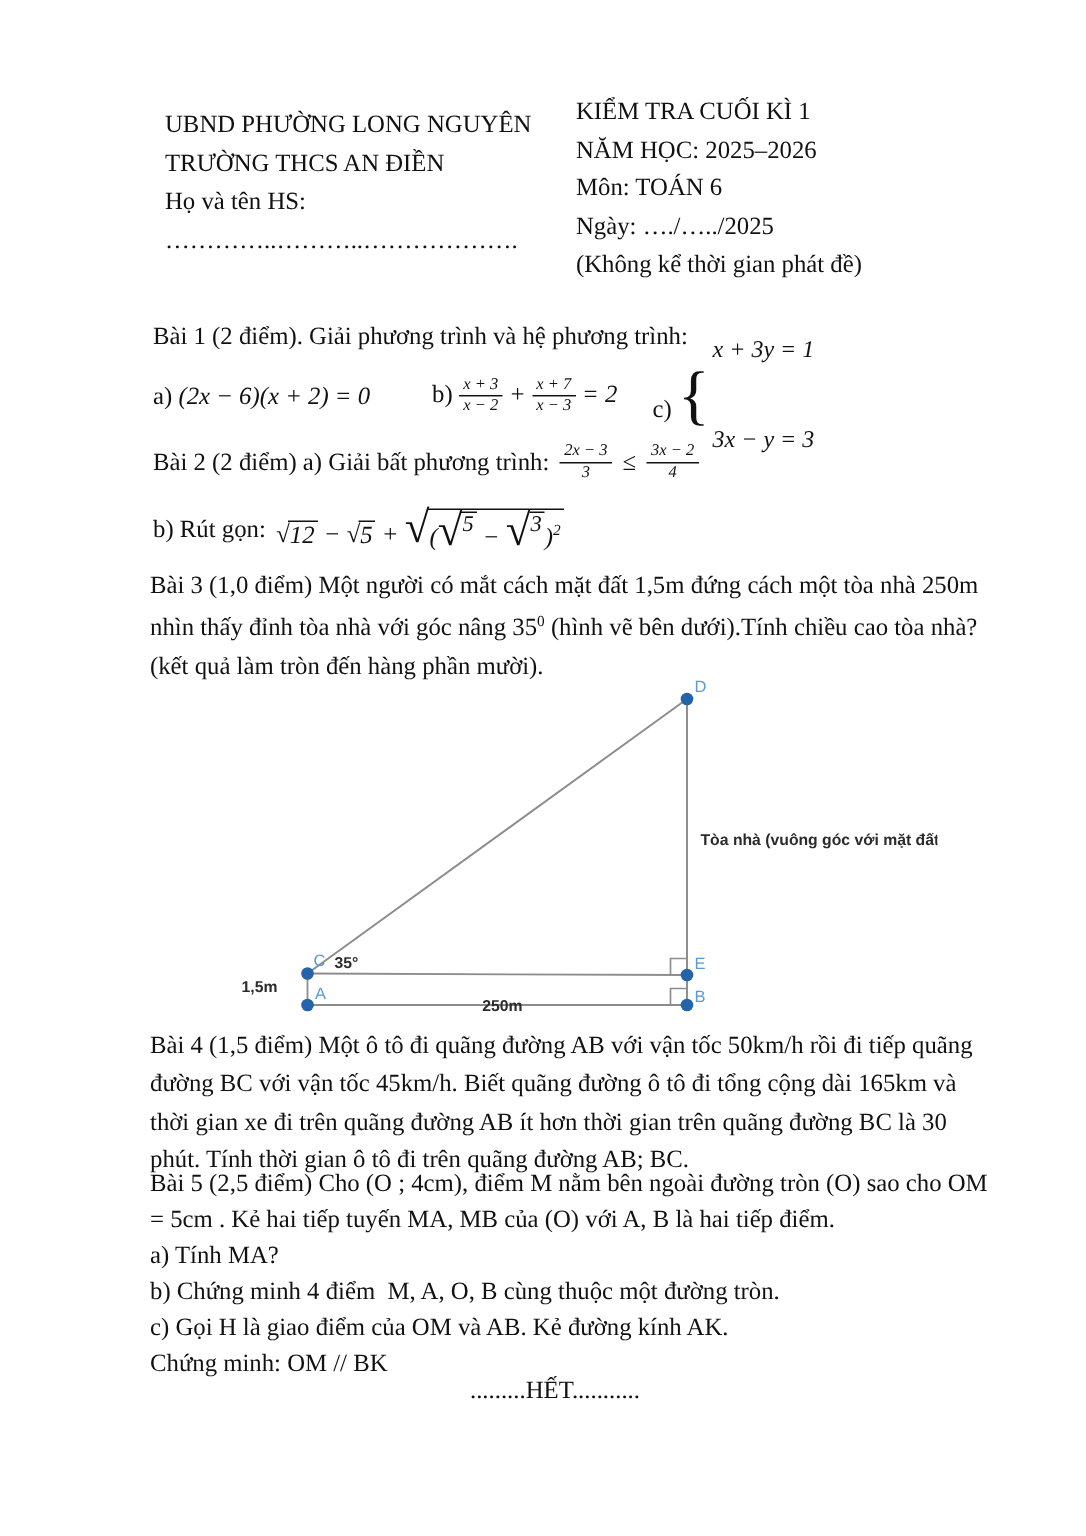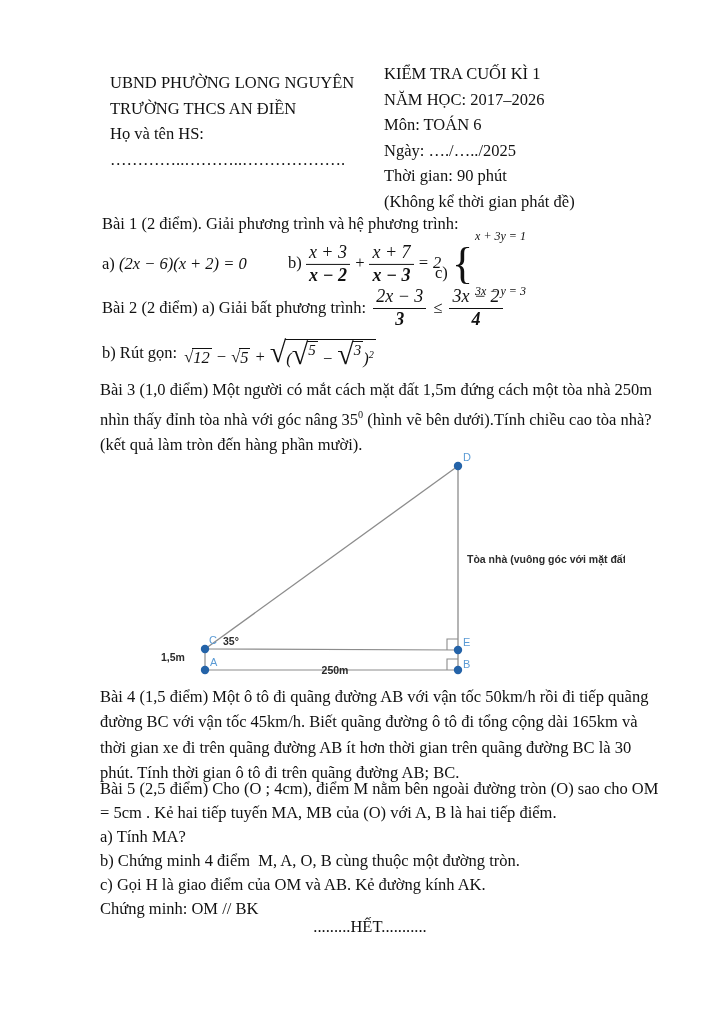--- a/index.html
+++ b/index.html
@@ -21,27 +21,27 @@
   
   .p1-head { left:102px; top:214px; }
   .eq-row  { left:102px; top:241px; width:560px; height:46px; }
   .eq-a { position:absolute; left:0;   top:50%; transform:translateY(-50%); }
   .eq-b { position:absolute; left:186px; top:50%; transform:translateY(-50%); }
   .eq-c { position:absolute; left:333px; top:50%; transform:translateY(-50%); }
   .math { font-style:italic; }
   .label-up { font-style:normal; }
 
   .frac { display:inline-flex; flex-direction:column; align-items:center;
-          vertical-align:middle; font-style:italic; font-size:18px; line-height:1.2; }
+          vertical-align:middle; font-style:italic; font-size:11px; line-height:1.2; }
   .frac .fnum { border-bottom:1px solid #111; padding:0 3px; }
-  .frac .fden { padding:0 3px;font-weight:bold; }
+  .frac .fden { padding:0 3px; }
 
   .sys { display:inline-flex; align-items:center; }
   .sys .brace { font-size:44px; font-weight:400; line-height:0.9; font-style:normal; margin-right:2px; }
-  .sys .lines { display:inline-flex; flex-direction:column; font-style:italic; line-height:1.25; font-size:12px; text-align:center;gap:40px; }
+  .sys .lines { display:inline-flex; flex-direction:column; font-style:italic; line-height:1.25; font-size:16px; text-align:center;gap:40px; }
 
   .p2a-row { left:102px; top:290px; height:36px; display:flex; align-items:center; gap:7px; }
   .p2b-row { left:102px; top:331px; height:44px; display:flex; align-items:center; gap:7px; }
 
   .rad { display:inline-flex; align-items:flex-start; font-style:italic; }
   .rad .rsign { font-style:normal; line-height:1.05; }
   .rad .rbar  { border-top:1.2px solid #111; margin-left:-1px; padding:0 2px 0 1px; line-height:1.15; }
   .rad.small { font-size:15px; }
   .rad.big .rsign { font-size:30px; line-height:0.95; font-weight:400; }
   .rad.big .rbar  { margin-top:1px; }
@@ -64,24 +64,23 @@
 <div class="abs hdr-col hdr-left">
   <div>UBND PHƯỜNG LONG NGUYÊN</div>
   <div class="bold">TRƯỜNG THCS AN ĐIỀN</div>
   <div></div>
   <div>Họ và tên HS:</div>
   <div>…………..………..……………….</div>
 </div>
 
 <div class="abs hdr-col hdr-right">
   <div class="bold">KIỂM TRA CUỐI KÌ 1</div>
-  <div class="bold">NĂM HỌC: 2017–2026</div>
+  <div class="bold">NĂM HỌC: 2025–2026</div>
   <div class="bold">Môn: TOÁN 6</div>
   <div class="bold">Ngày: …./…../2025</div>
-  <div class="bold">Thời gian: 90 phút</div>
   <div>(Không kể thời gian phát đề)</div>
 </div>
 
 <div class="abs p1-head bold">Bài 1 (2 điểm). Giải phương trình và hệ phương trình:</div>
 
 <div class="abs eq-row">
   <span class="eq-a"><span class="label-up">a) </span><span class="math">(2x − 6)(x + 2) = 0</span></span>
 
   <span class="eq-b"><span class="label-up">b) </span><span class="frac">
         <span class="fnum">x + 3</span>

